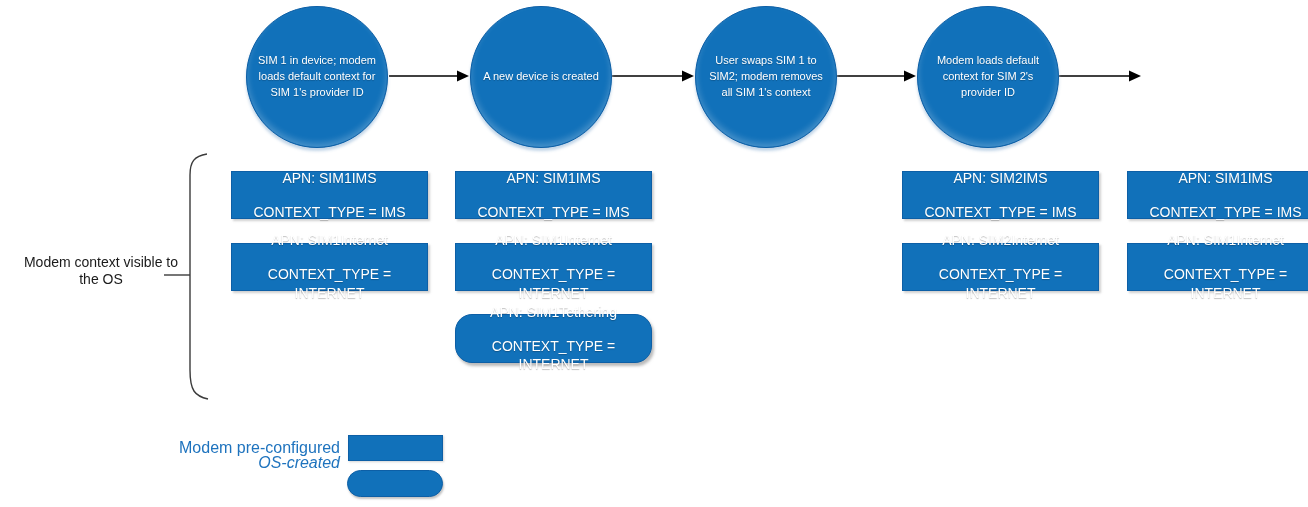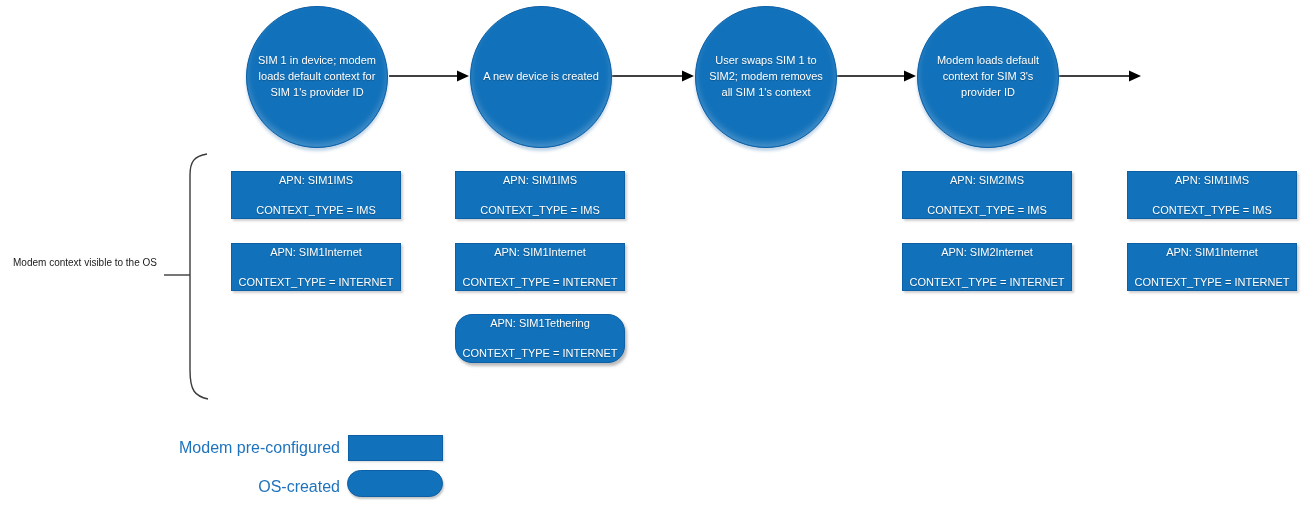--- a/index.html
+++ b/index.html
@@ -28,48 +28,48 @@
     width:126px;
     color:#ffffff;
     font-size:11px;line-height:1.45;
     text-align:center;
     text-shadow:0 1px 1px rgba(0,0,0,0.25);
   }
 
   
   .ctx{
     position:absolute;
-    width:170px;height:48px;
+    width:197px;height:48px;
     background:#1171BA;
     border:1px solid #0D5FA6;
     box-sizing:border-box;
     display:flex;flex-direction:column;align-items:center;justify-content:center;
     gap:15px;
-    color:#ffffff;font-size:11px;line-height:1.35;text-align:center;
+    color:#ffffff;font-size:14px;line-height:1.35;text-align:center;
     box-shadow:2px 2px 2px rgba(170,170,170,0.55);
     text-shadow:0 1px 1px rgba(0,0,0,0.25);
   }
   .col1{left:231px}.col2{left:455px}.col4{left:902px}.col5{left:1127px}
   .row1{top:171px}.row2{top:243px}.row3{top:314px}
   .rounded{border-radius:17px;height:49px;box-shadow:2px 3px 3px rgba(140,140,140,0.6);justify-content:center;}
 
   
   .brace-label{
-    position:absolute;left:5px;top:254px;width:160px;
+    position:absolute;left:21px;top:254px;width:160px;
     text-align:center;color:#1a1a1a;
-    font-size:10px;line-height:17px;
+    font-size:14px;line-height:17px;
   }
 
   
   .legend-label{
     position:absolute;width:200px;text-align:right;
     color:#1E73BE;font-size:16px;line-height:17px;
   }
   .legend-label-1{left:140px;top:439px;}
-  .legend-label-2{left:140px;top:478px;}
+  .legend-label-2{left:140px;top:454px;font-style:italic;}
   .legend-swatch{
     position:absolute;background:#1171BA;border:1px solid #0D5FA6;box-sizing:border-box;
   }
   .legend-swatch-rect{left:348px;top:435px;width:95px;height:26px;box-shadow:1px 1px 2px rgba(170,170,170,0.5);}
   .legend-swatch-pill{left:347px;top:470px;width:96px;height:27px;border-radius:14px;box-shadow:1px 2px 2px rgba(150,150,150,0.55);}
 </style>
 </head>
 <body>
 
 <div class="canvas">
@@ -100,21 +100,21 @@
   <div class="circle c1">
     <span class="circle-text">SIM 1 in device; modem loads default context for SIM 1's provider ID</span>
   </div>
   <div class="circle c2">
     <span class="circle-text">A new device is created</span>
   </div>
   <div class="circle c3">
     <span class="circle-text">User swaps SIM 1 to SIM2; modem removes all SIM 1's context</span>
   </div>
   <div class="circle c4">
-    <span class="circle-text">Modem loads default context for SIM 3's provider ID</span>
+    <span class="circle-text">Modem loads default context for SIM 2's provider ID</span>
   </div>
 
   <div class="ctx col1 row1">
     <span>APN: SIM1IMS</span>
     <span>CONTEXT_TYPE = IMS</span>
   </div>
   <div class="ctx col1 row2">
     <span>APN: SIM1Internet</span>
     <span>CONTEXT_TYPE = INTERNET</span>
   </div>

